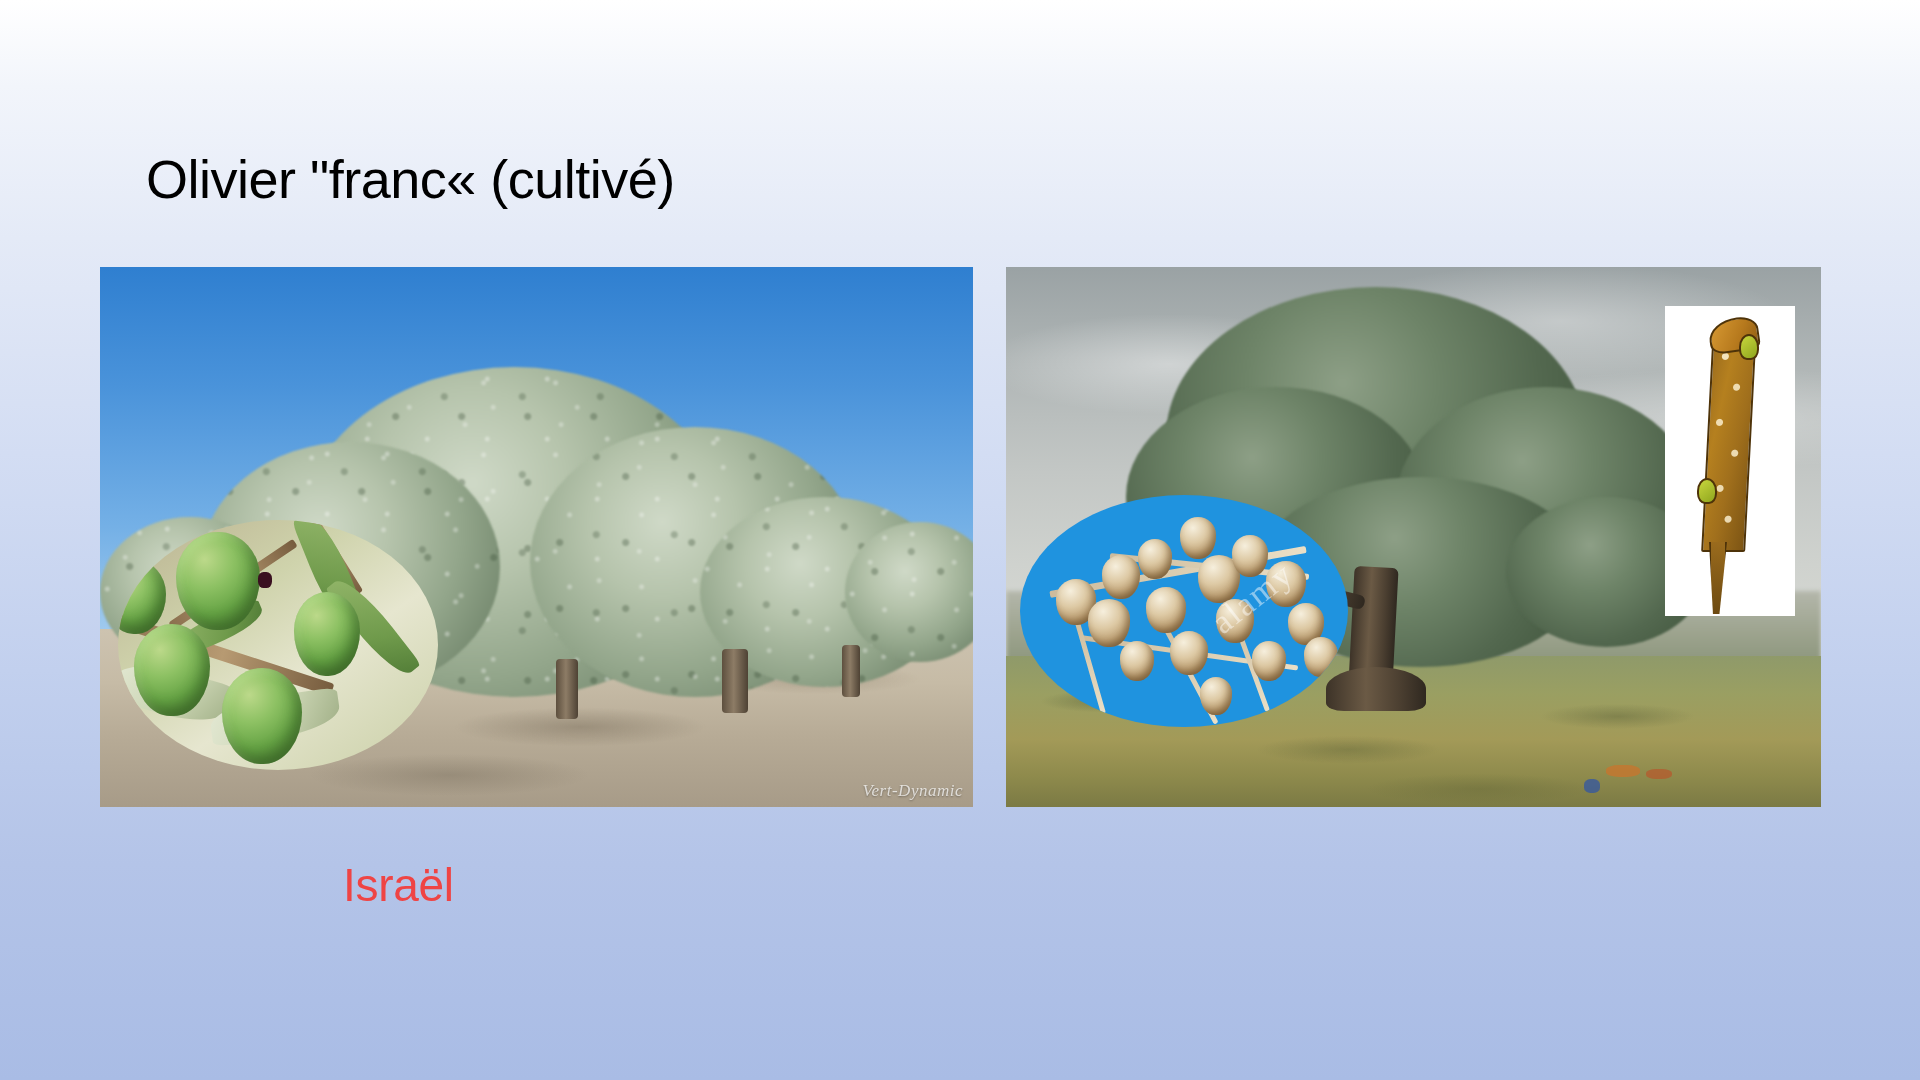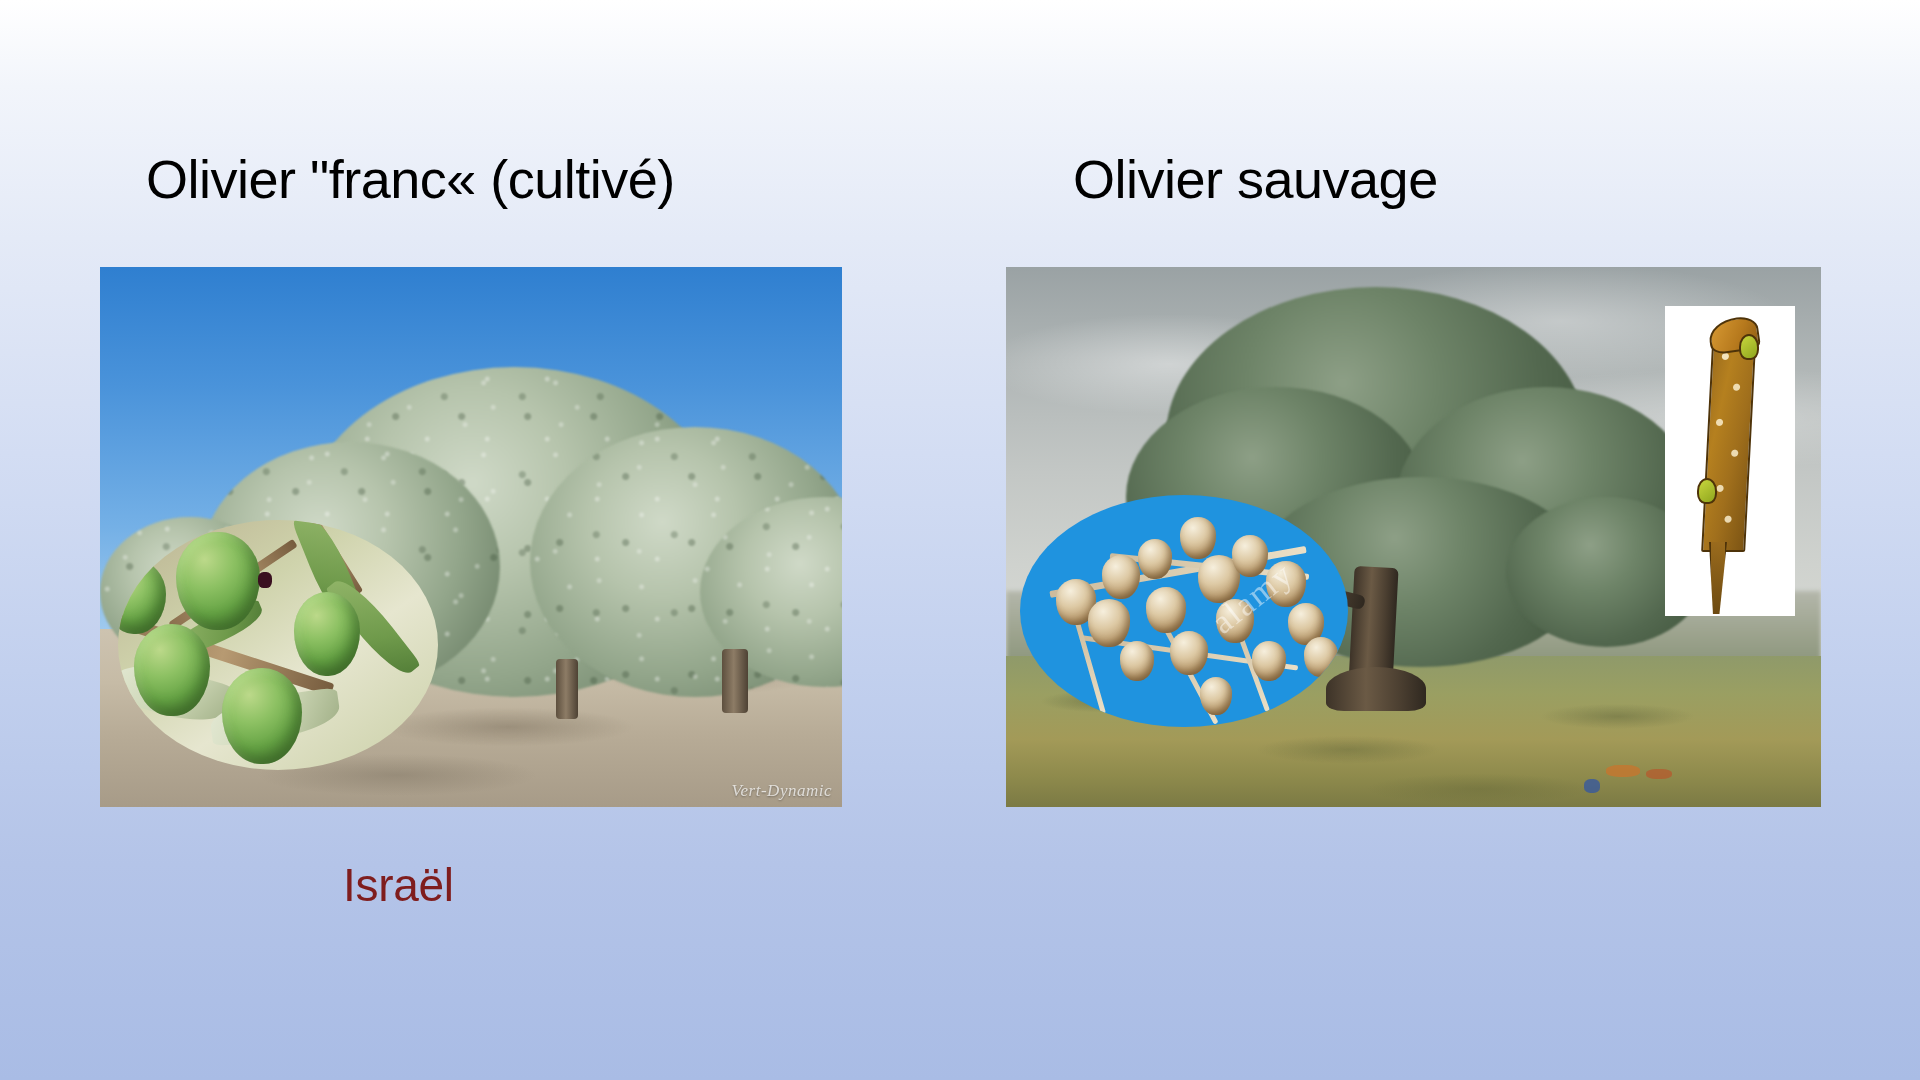--- a/index.html
+++ b/index.html
@@ -22,31 +22,31 @@
     line-height:1;
   }
   #title-left{left:146px;top:152px;}
   #title-right{left:1073px;top:152px;}
 
   
   .caption{
     position:absolute;
     font-size:46px;
     font-weight:400;
-    color:#7f1d1d;
+    color:#ef4444;
     white-space:nowrap;
     line-height:1;
     letter-spacing:-0.3px;
   }
   #caption-left{left:343px;top:862px;}
   #caption-right{left:1187px;top:862px;}
 
   
   .photo{position:absolute;overflow:hidden;}
-  #photo-cultivated{left:100px;top:267px;width:742px;height:540px;}
+  #photo-cultivated{left:100px;top:267px;width:873px;height:540px;}
   #photo-wild{left:1006px;top:267px;width:815px;height:540px;}
 
   
   .sky-blue{
     position:absolute;inset:0;
     background:linear-gradient(180deg,#2f7fd0 0%,#4a93da 22%,#74b0e6 48%,#a5cdef 70%,#cfe1f2 86%,#e9eef0 100%);
   }
   .cloud{
     position:absolute;border-radius:50%;background:rgba(255,255,255,.75);filter:blur(9px);
   }
@@ -205,21 +205,20 @@
 
   .small-debris{position:absolute;border-radius:40%;}
 </style>
 </head>
 <body>
 
 <div class="slide">
 
   <div class="title" id="title-left">Olivier "franc«  (cultivé)</div>
 
-  <div class="title" id="title-right">Olivier sauvage</div>
 
   <div class="photo" id="photo-cultivated">
 
     <div class="sky-blue"></div>
 
     <div class="cloud" style="left:690px;top:352px;width:120px;height:34px;"></div>
     <div class="cloud" style="left:748px;top:336px;width:80px;height:26px;"></div>
 
     <div class="ground-left"></div>
 

